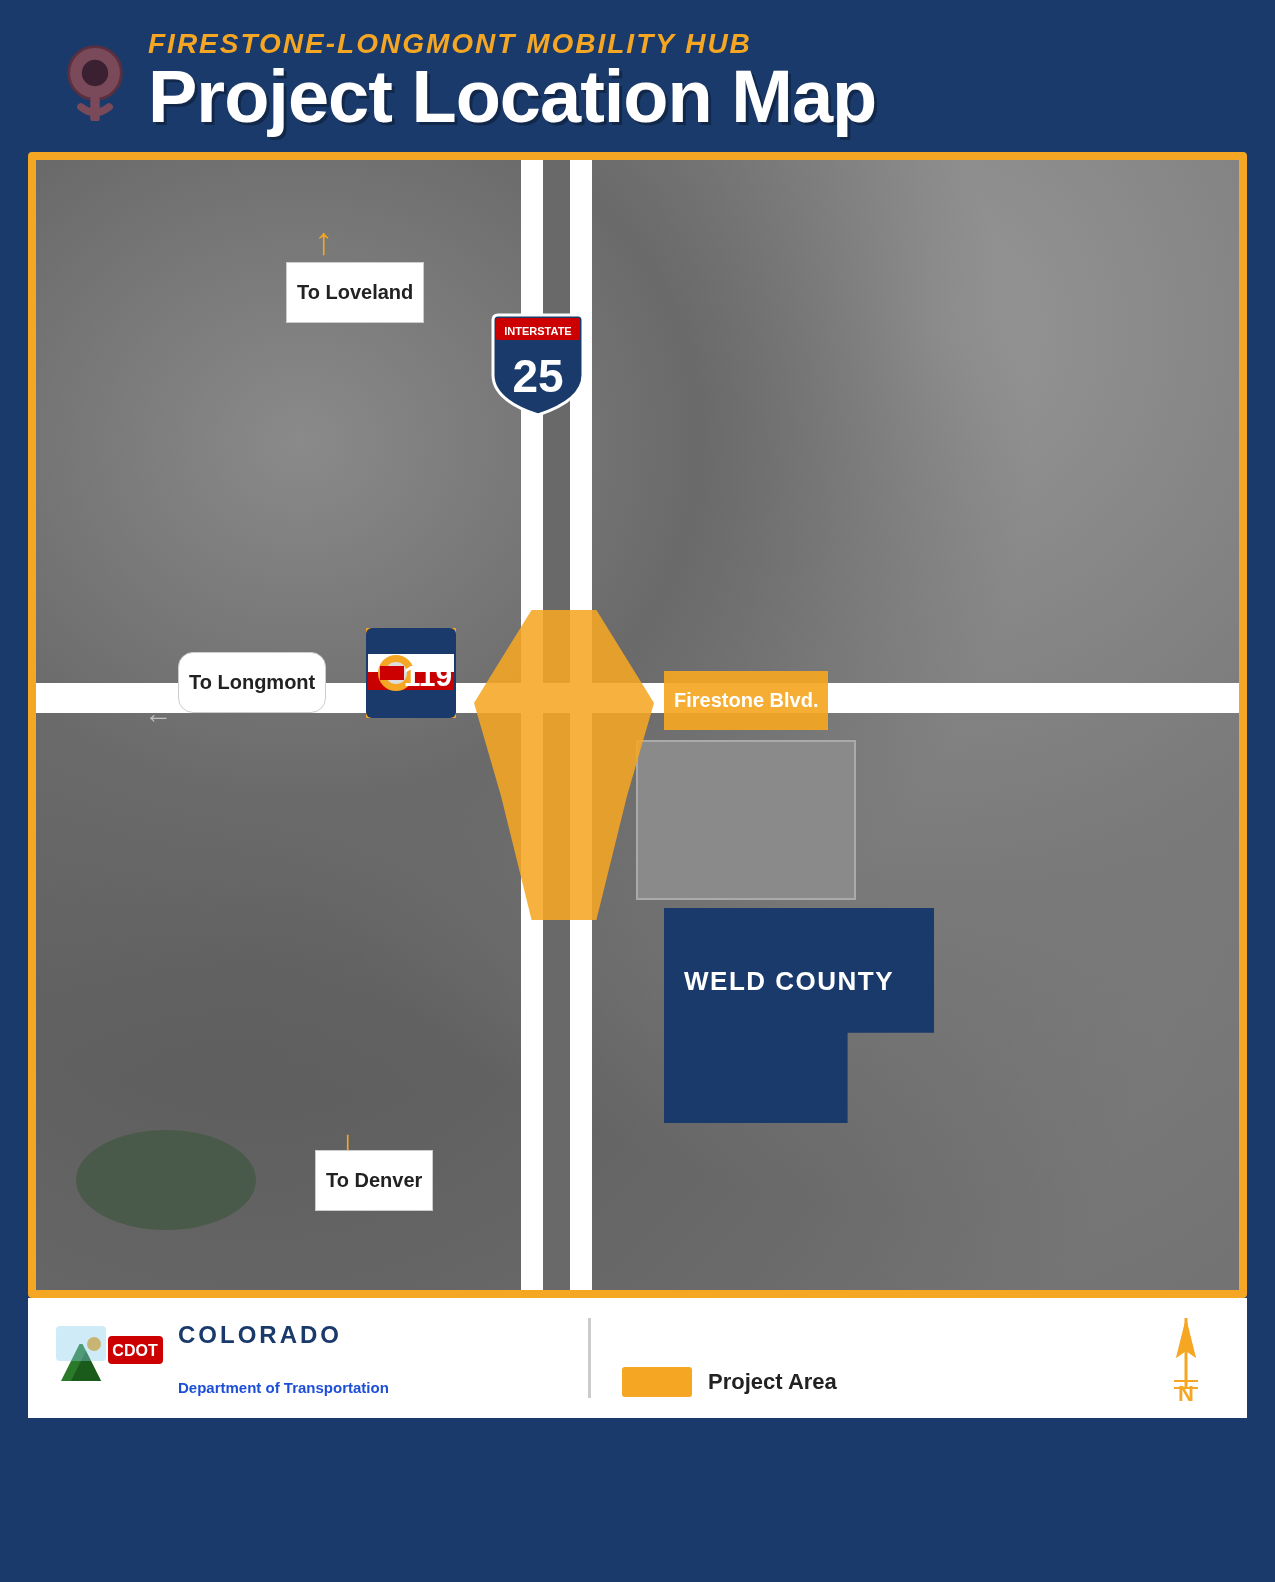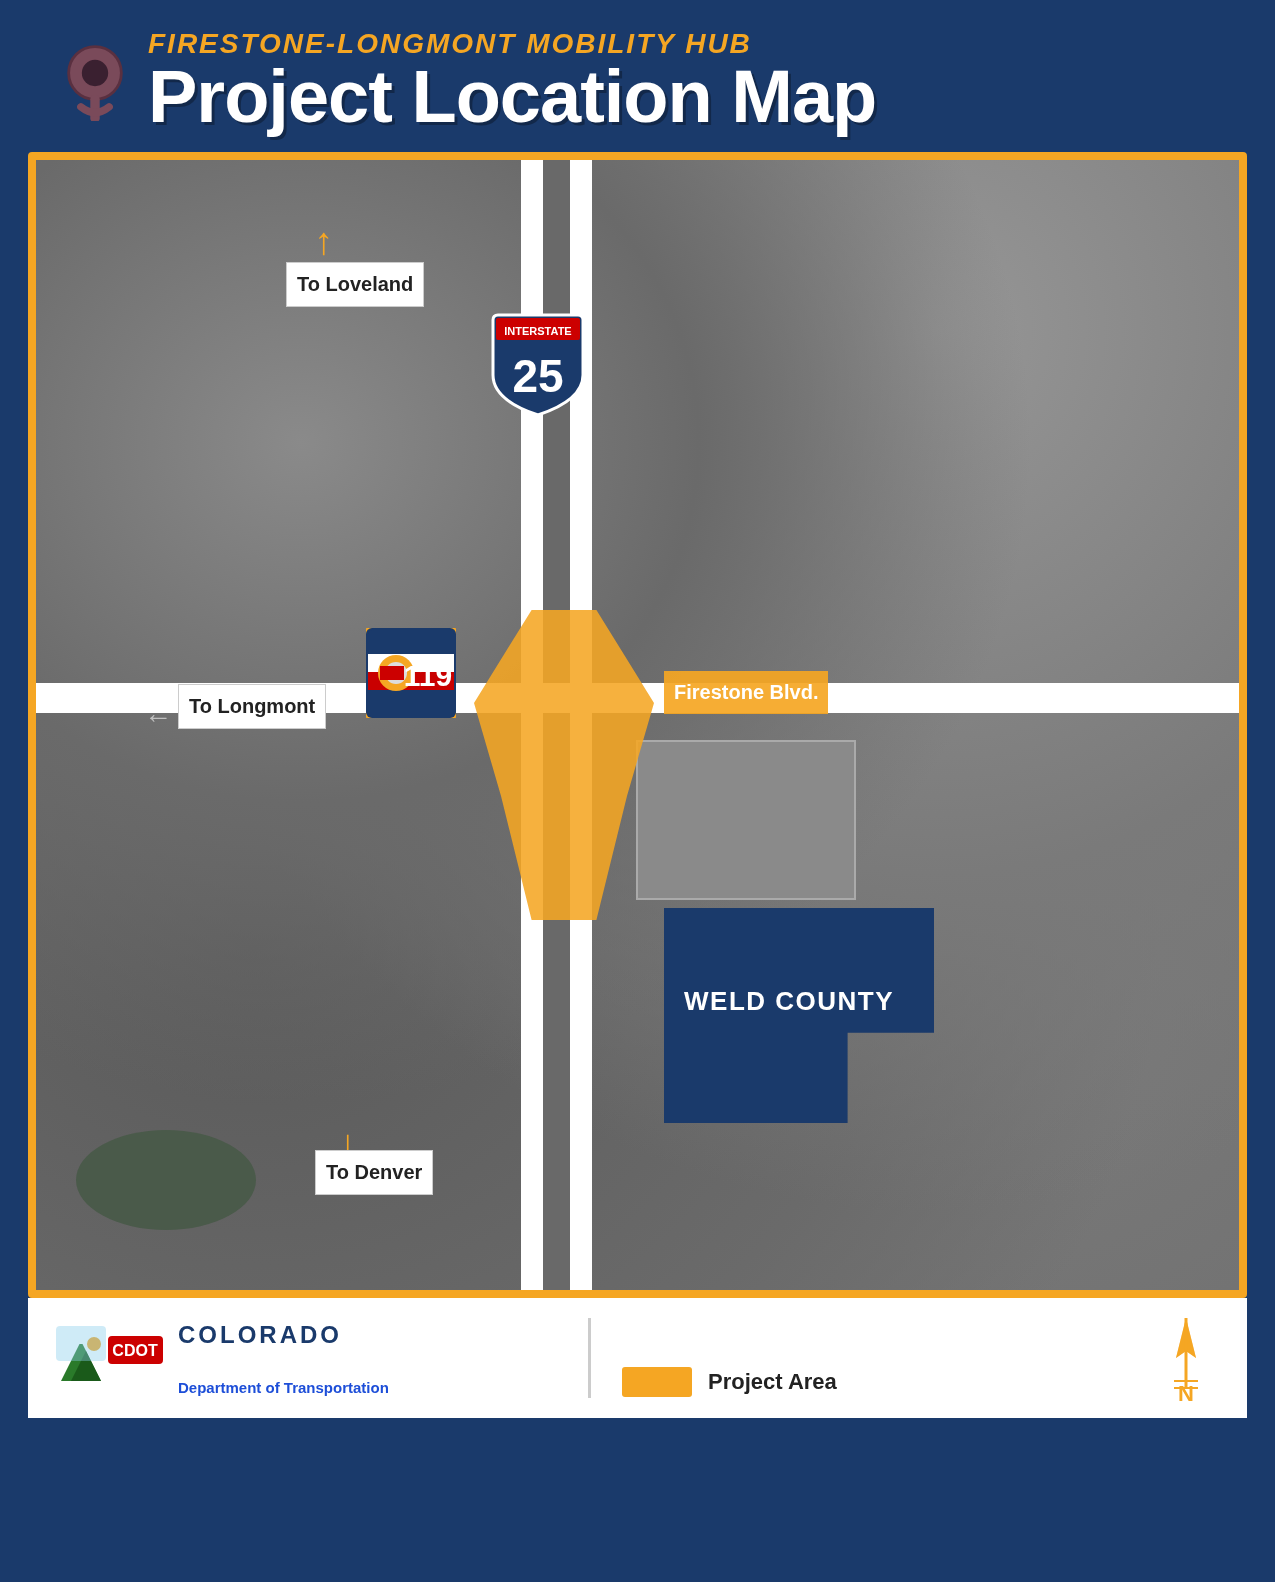--- a/index.html
+++ b/index.html
@@ -77,21 +77,21 @@
       position: absolute;
       inset: 0;
       background: 
         linear-gradient(135deg, #5a5a5a 0%, #7a7a7a 20%, #606060 40%, #6a6a6a 60%, #585858 80%, #6e6e6e 100%);
     }
 
     
     .map-label {
       position: absolute;
       background: white;
-      padding: 10px 10px;
+      padding: 18px 10px;
       font-size: 20px;
       font-weight: 700;
       color: #222;
       border: 1px solid #ccc;
     }
 
     
     .arrow-up {
       position: absolute;
       top: 65px;
@@ -244,29 +244,29 @@
 
       <div style="position:absolute;left:507px;top:0;width:27px;height:100%;background:#696969;"></div>
 
       <div style="position:absolute;top:523px;left:0;width:100%;height:30px;background:white;"></div>
 
       <div style="position:absolute;top:450px;left:438px;width:180px;height:310px;background:rgba(245,166,35,0.88);
         clip-path:polygon(32% 0%,68% 0%,100% 30%,85% 60%,68% 100%,32% 100%,15% 60%,0% 30%);"></div>
 
       <div style="position:absolute;top:748px;left:628px;width:270px;height:215px;background:#1a3a6b;
         clip-path:polygon(0% 0%,100% 0%,100% 58%,68% 58%,68% 100%,0% 100%);"></div>
-      <span style="position:absolute;top:826px;left:648px;color:white;font-size:26px;font-weight:900;letter-spacing:1.5px;">WELD COUNTY</span>
+      <span style="position:absolute;top:806px;left:648px;color:white;font-size:26px;font-weight:900;letter-spacing:1.5px;">WELD COUNTY</span>
 
       <span class="arrow-up" style="position:absolute;top:60px;left:278px;color:#f5a623;font-size:38px;">↑</span>
 
       <div class="map-label" style="position:absolute;top:102px;left:250px;">To Loveland</div>
 
       <span style="position:absolute;top:538px;left:108px;color:#c0c0c0;font-size:28px;font-weight:900;">←</span>
 
-      <div class="map-label" style="position:absolute;top:524px;left:142px;">To Longmont</div>
+      <div class="map-label" style="position:absolute;top:492px;left:142px;border-radius:15px;">To Longmont</div>
 
       <span style="position:absolute;top:962px;left:302px;color:#f5a623;font-size:38px;font-weight:900;">↓</span>
 
       <div class="map-label" style="position:absolute;top:990px;left:279px;">To Denver</div>
 
       <div class="map-label map-label-orange" style="position:absolute;top:495px;left:628px;background:rgba(245,166,35,0.92);color:white;border:none;font-weight:800;">Firestone  Blvd.</div>
 
       <svg class="i25-shield" viewBox="0 0 100 110" xmlns="http://www.w3.org/2000/svg">
 
         <path d="M10,5 H90 Q95,5 95,10 L95,65 Q95,90 50,105 Q5,90 5,65 L5,10 Q5,5 10,5 Z" fill="#1a3a6b" stroke="white" stroke-width="3"></path>

